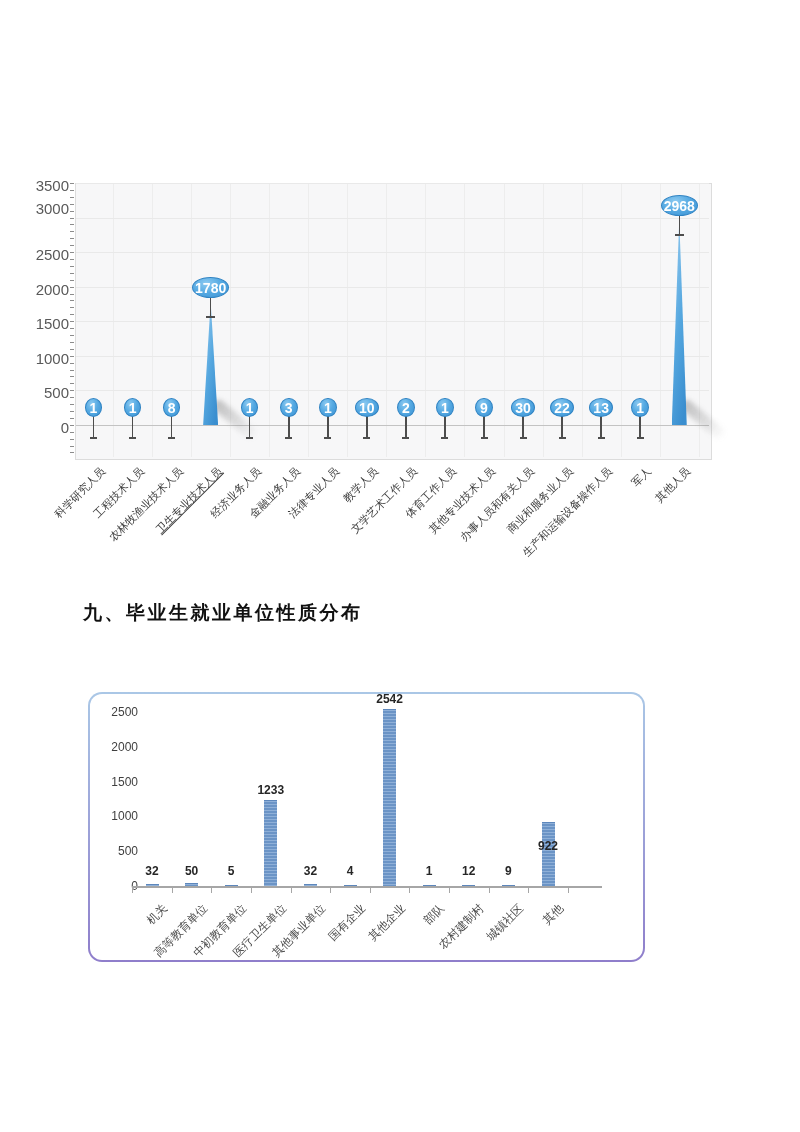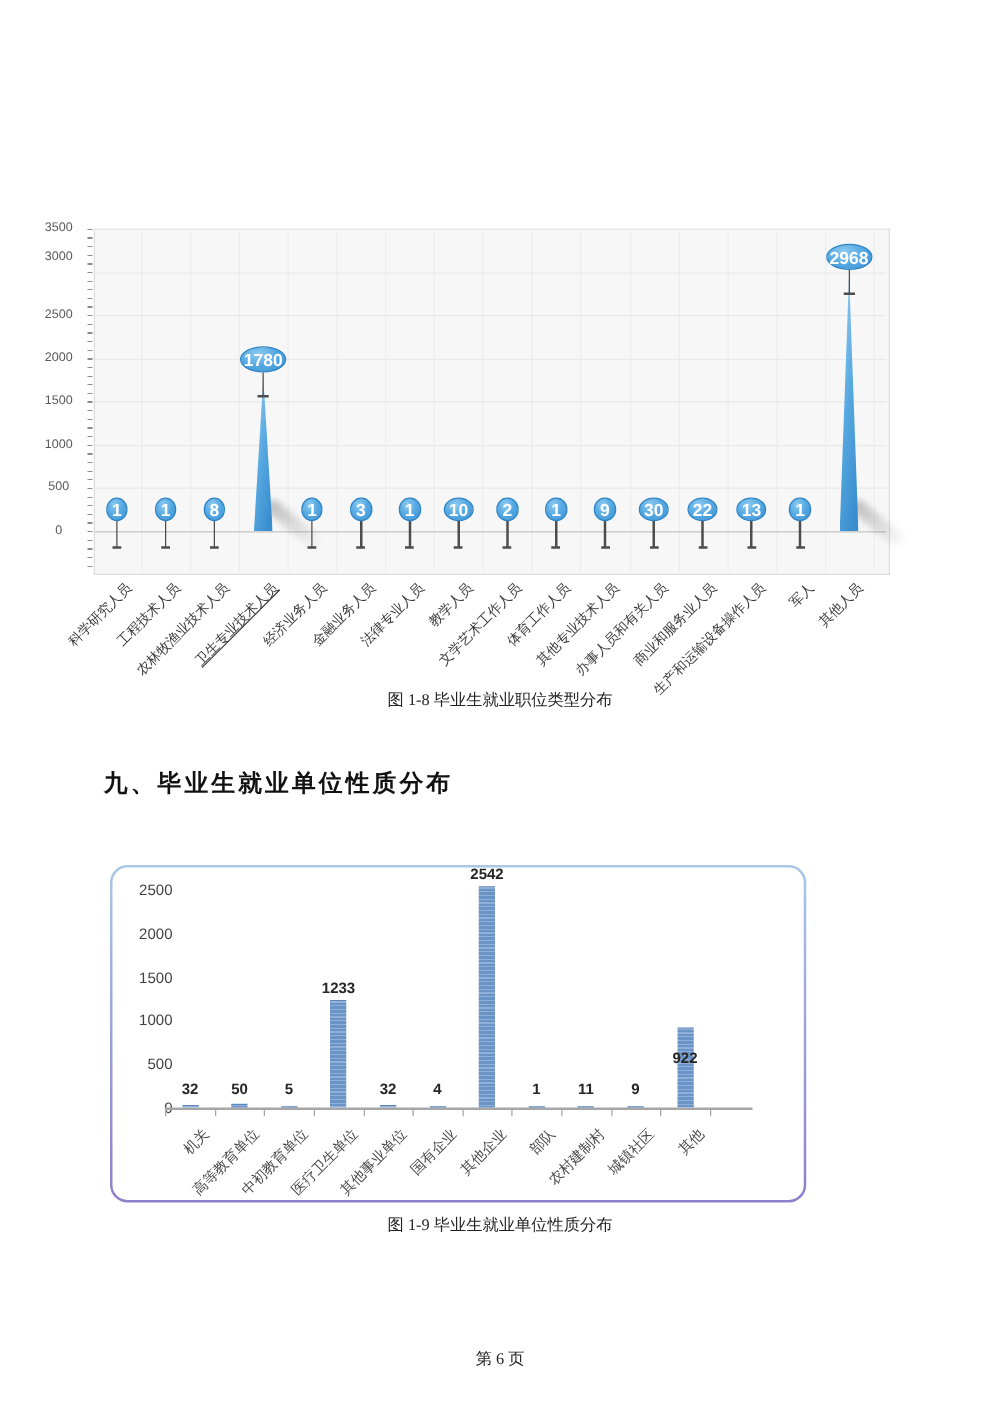--- a/index.html
+++ b/index.html
@@ -20,21 +20,21 @@
   .footer{
     position:absolute;left:0;width:800px;text-align:center;
     font-family:"Liberation Serif","DejaVu Serif",serif;
     font-size:13px;color:#222;
   }
   
   .c1-panel{background:#f7f7f8;border:1px solid #dcdcdc;}
   .gridH{height:1px;background:#e9e9e9;}
   .gridH.zero{background:#c3c3c3;}
   .gridV{width:1px;background:#ededed;}
-  .ylab1{font-size:10px;color:#595959;text-align:center;}
+  .ylab1{font-size:15px;color:#595959;text-align:right;}
   .oval{
     border-radius:50%;display:flex;align-items:center;justify-content:center;
     color:#fff;font-size:14px;font-weight:bold;
     background:radial-gradient(ellipse at 38% 28%, #8ccaf1 0%, #55a9e2 48%, #3d93d4 100%);
     border:1px solid #2f83c3;box-sizing:border-box;z-index:5;
   }
   .stem{width:1.5px;background:#4d4d4d;z-index:4;}
   .tick{height:2px;background:#4d4d4d;z-index:4;}
   .spike{clip-path:polygon(50% 0, 100% 100%, 0 100%);
     background:linear-gradient(100deg,#8ec7ee 10%,#55a7df 50%,#3a8ecf 90%);z-index:3;}
@@ -167,23 +167,22 @@
       <div class="abs oval" style="left: 631.45px; top: 398px; width: 17.5px; height: 19px;">1</div>
       <div class="abs catwrap1" style="left: 444.2px; top: 461px; width: 200px;"><span class="catlab1">军人</span></div>
       <div class="abs swoosh" style="left: 682.25px; top: 396px; width: 55px; height: 12px;"></div>
       <div class="abs spike" style="left: 671.75px; top: 219.784px; width: 15px; height: 205.216px;"></div>
       <div class="abs stem" style="left: 678.5px; top: 215.784px; height: 19.5px;"></div>
       <div class="abs tick" style="left: 674.75px; top: 233.784px; width: 9px;"></div>
       <div class="abs oval" style="left: 660.75px; top: 195.284px; width: 37px; height: 21px;">2968</div>
       <div class="abs catwrap1" style="left: 483.25px; top: 461px; width: 200px;"><span class="catlab1">其他人员</span></div>
     </div>
 
-  <div class="caption" style="top:551px">图 1-8 毕业生就业职位类型分布</div>
-
-  <div class="heading" style="top:614px">九、毕业生就业单位性质分布</div>
+
+  <div class="heading" style="top:600px">九、毕业生就业单位性质分布</div>
 
   <div id="chart2" class="abs" style="left:0;top:600px;width:800px;height:400px">
       <div class="abs box2" style="left: 88px; top: 92px; width: 557px; height: 270px;">
         <div class="box2-inner"></div>
       </div>
       <div class="abs ylab2" style="left: 102px; top: 279px; width: 36px;">0</div>
       <div class="abs ylab2" style="left: 102px; top: 244.2px; width: 36px;">500</div>
       <div class="abs ylab2" style="left: 102px; top: 209.4px; width: 36px;">1000</div>
       <div class="abs ylab2" style="left: 102px; top: 174.6px; width: 36px;">1500</div>
       <div class="abs ylab2" style="left: 102px; top: 139.8px; width: 36px;">2000</div>
@@ -219,26 +218,24 @@
       <div class="abs bar2" style="left: 343.5px; top: 285.4px; width: 13px; height: 0.6px;"></div>
       <div class="abs vlab2" style="left: 320px; top: 264px; width: 60px;">4</div>
       <div class="abs catwrap2" style="left: 158px; top: 298px; width: 200px;"><span class="catlab2">国有企业</span></div>
       <div class="abs bar2" style="left: 383.1px; top: 109.077px; width: 13px; height: 176.923px;"></div>
       <div class="abs vlab2" style="left: 359.6px; top: 92.0768px; width: 60px;">2542</div>
       <div class="abs catwrap2" style="left: 197.6px; top: 298px; width: 200px;"><span class="catlab2">其他企业</span></div>
       <div class="abs bar2" style="left: 422.7px; top: 285.4px; width: 13px; height: 0.6px;"></div>
       <div class="abs vlab2" style="left: 399.2px; top: 264px; width: 60px;">1</div>
       <div class="abs catwrap2" style="left: 237.2px; top: 298px; width: 200px;"><span class="catlab2">部队</span></div>
       <div class="abs bar2" style="left: 462.3px; top: 284.886px; width: 13px; height: 1.1136px;"></div>
-      <div class="abs vlab2" style="left: 438.8px; top: 264px; width: 60px;">11</div>
+      <div class="abs vlab2" style="left: 438.8px; top: 264px; width: 60px;">12</div>
       <div class="abs catwrap2" style="left: 276.8px; top: 298px; width: 200px;"><span class="catlab2">农村建制村</span></div>
       <div class="abs bar2" style="left: 501.9px; top: 285.374px; width: 13px; height: 0.6264px;"></div>
       <div class="abs vlab2" style="left: 478.4px; top: 264px; width: 60px;">9</div>
       <div class="abs catwrap2" style="left: 316.4px; top: 298px; width: 200px;"><span class="catlab2">城镇社区</span></div>
       <div class="abs bar2" style="left: 541.5px; top: 221.829px; width: 13px; height: 64.1712px;"></div>
       <div class="abs vlab2" style="left: 518px; top: 204.829px; width: 60px; margin-top: 34px;">922</div>
       <div class="abs catwrap2" style="left: 356px; top: 298px; width: 200px;"><span class="catlab2">其他</span></div>
     </div>
 
-  <div class="caption" style="top:971px">图 1-9 毕业生就业单位性质分布</div>
-
-  <div class="footer" style="top:1078px">第 6 页</div>
+
 </div>
 
 </body></html>

